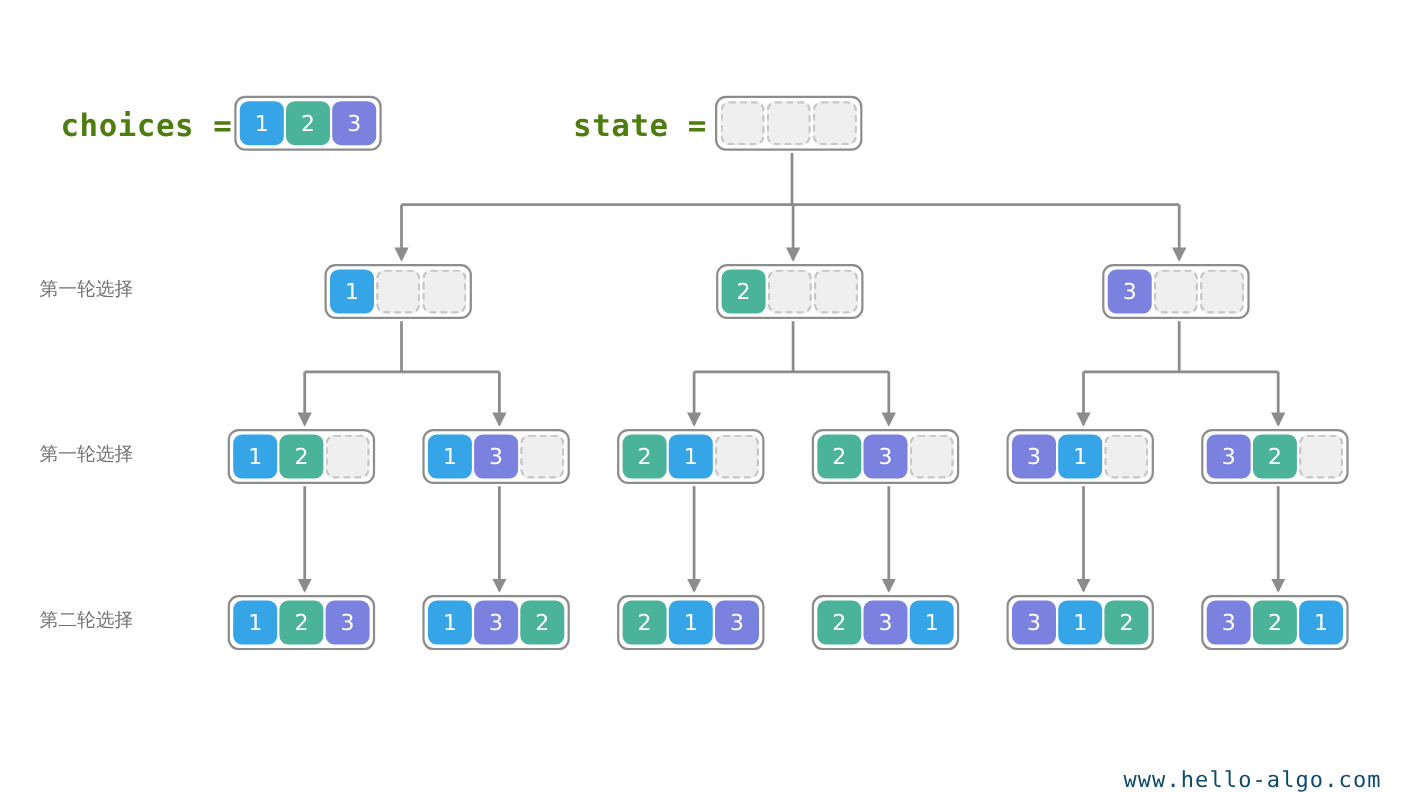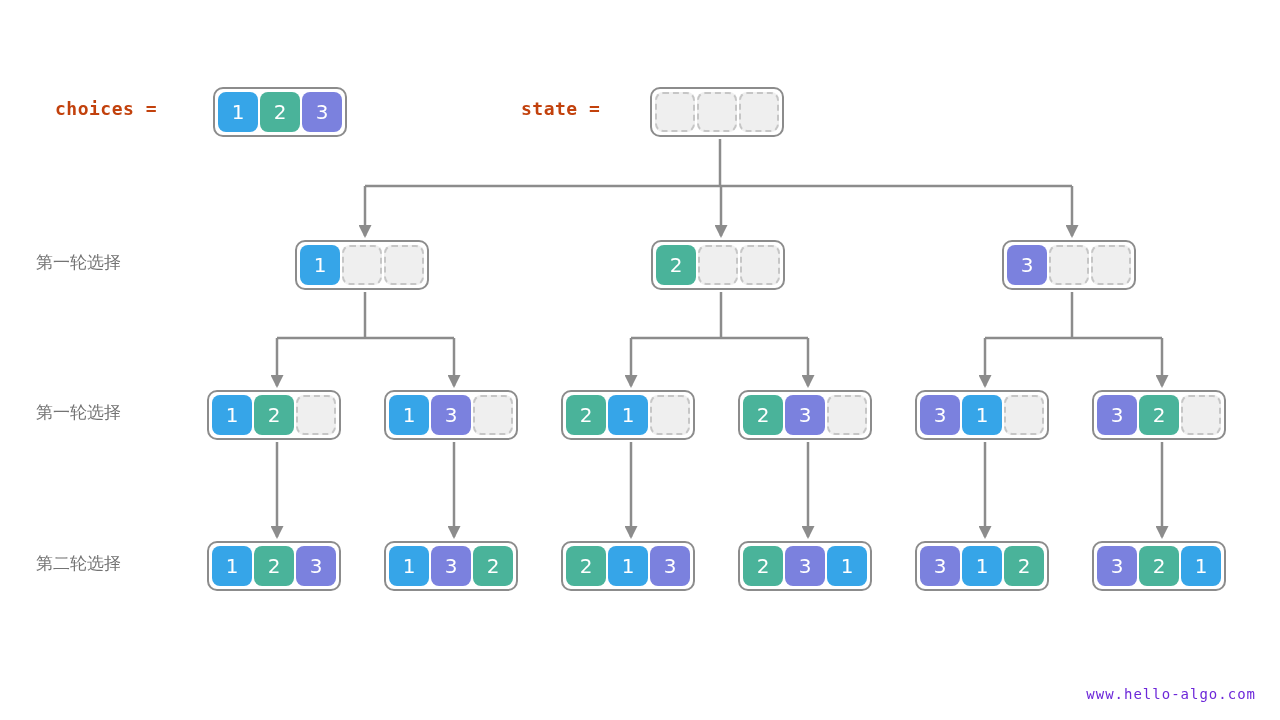--- a/index.html
+++ b/index.html
@@ -24,22 +24,22 @@
     top: 0;
     width: 1280px;
     height: 720px;
     pointer-events: none;
   }
   
   .var-label {
     position: absolute;
     font-family: "DejaVu Sans Mono", "Liberation Mono", monospace;
     font-weight: bold;
-    font-size: 18px;
-    color: #c2410c;
+    font-size: 28px;
+    color: #4d7c0f;
     white-space: nowrap;
     letter-spacing: 0.5px;
   }
   
   .row-label {
     position: absolute;
     font-family: "DejaVu Sans", "Liberation Sans", sans-serif;
     font-size: 17px;
     color: #737373;
     white-space: nowrap;
@@ -76,24 +76,24 @@
     color: transparent;
   }
   .cell.blue   { background: #36a5e8; }
   .cell.green  { background: #4ab39a; }
   .cell.purple { background: #7b81de; }
 
   
   .watermark {
     position: absolute;
     right: 24px;
-    bottom: 18px;
+    bottom: 0;
     font-family: "DejaVu Sans Mono", "Liberation Mono", monospace;
-    font-size: 14px;
-    color: #6d28d9;
+    font-size: 20px;
+    color: #0c4a6e;
     letter-spacing: 1px;
   }
 </style>
 </head>
 <body>
 
 <div id="canvas">
 
   <svg class="wires" viewBox="0 0 1280 720" xmlns="http://www.w3.org/2000/svg">
     <defs>

